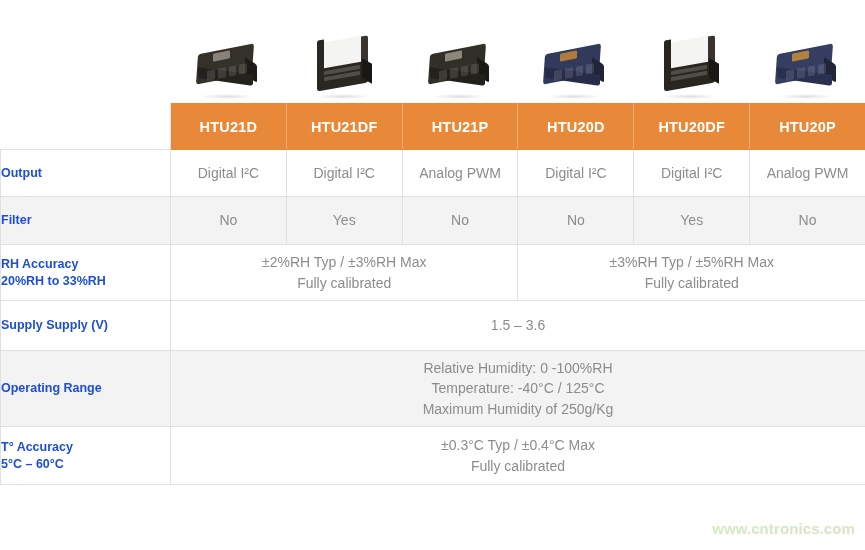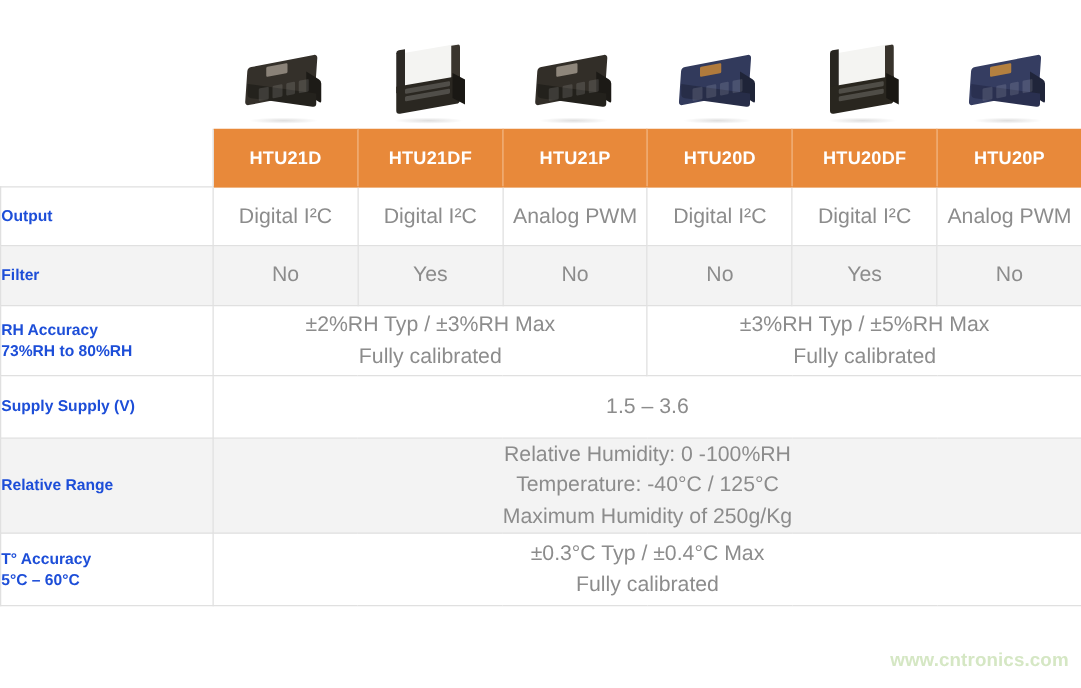--- a/index.html
+++ b/index.html
@@ -214,21 +214,21 @@
     color: #1d4ed8;
     font-size: 12.5px;
     font-weight: bold;
     padding: 8px 0 8px 14px;
     line-height: 1.35;
     text-align: left;
     background: inherit;
   }
   td.val {
     color: #8c8c8c;
-    font-size: 17px;
+    font-size: 14px;
     text-align: center;
     line-height: 1.45;
     padding: 8px 4px;
   }
 
   tr.white  { background: #ffffff; }
   tr.shaded { background: #f3f3f3; }
 
   .r-output td  { height: 46px; }
   .r-filter td  { height: 47px; }
@@ -395,35 +395,35 @@
         <td class="val">No</td>
         <td class="val">Yes</td>
         <td class="val">No</td>
         <td class="val">No</td>
         <td class="val">Yes</td>
         <td class="val">No</td>
       </tr>
 
       <tr class="white r-rh">
         <td class="rowlabel nowrap">RH Accuracy
-73%RH to 80%RH</td>
+20%RH to 33%RH</td>
         <td class="val nowrap" colspan="3">±2%RH Typ / ±3%RH Max
 Fully calibrated</td>
         <td class="val nowrap" colspan="3">±3%RH Typ / ±5%RH Max
 Fully calibrated</td>
       </tr>
 
 
       <tr class="white r-power">
         <td class="rowlabel nowrap">Supply Supply (V)</td>
         <td class="val nowrap" colspan="6">1.5 – 3.6</td>
       </tr>
 
       <tr class="shaded r-oper">
-        <td class="rowlabel nowrap">Relative Range</td>
+        <td class="rowlabel nowrap">Operating Range</td>
         <td class="val nowrap" colspan="6">Relative Humidity: 0 -100%RH
 Temperature: -40°C / 125°C
 Maximum Humidity of 250g/Kg</td>
       </tr>
 
       <tr class="white r-temp">
         <td class="rowlabel nowrap">T° Accuracy
 5°C – 60°C</td>
         <td class="val nowrap" colspan="6">±0.3°C Typ / ±0.4°C Max
 Fully calibrated</td>

